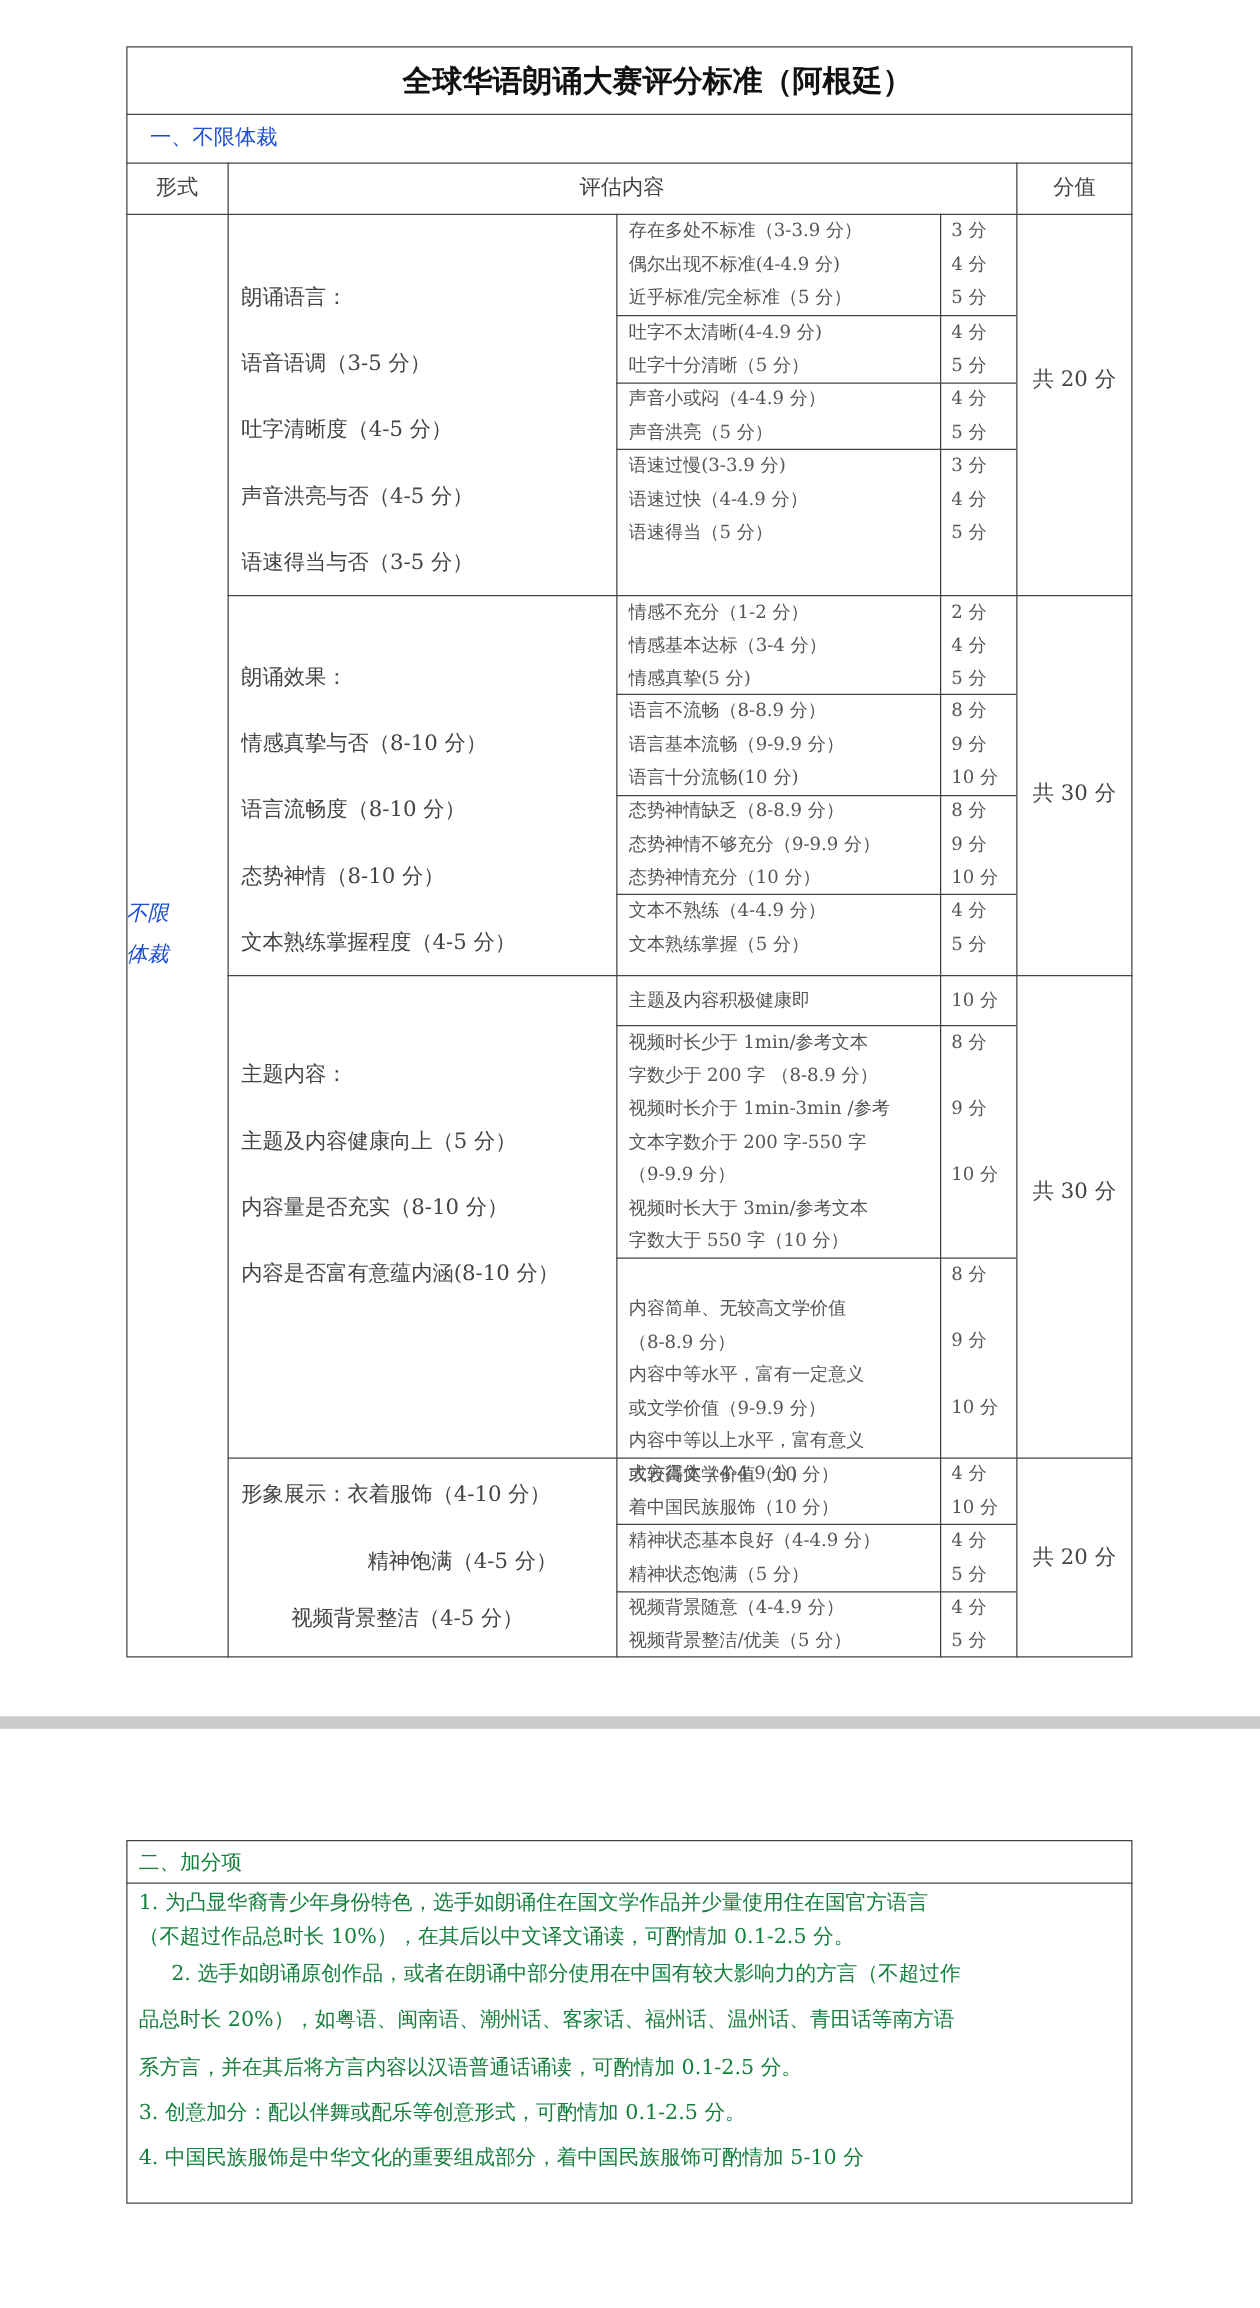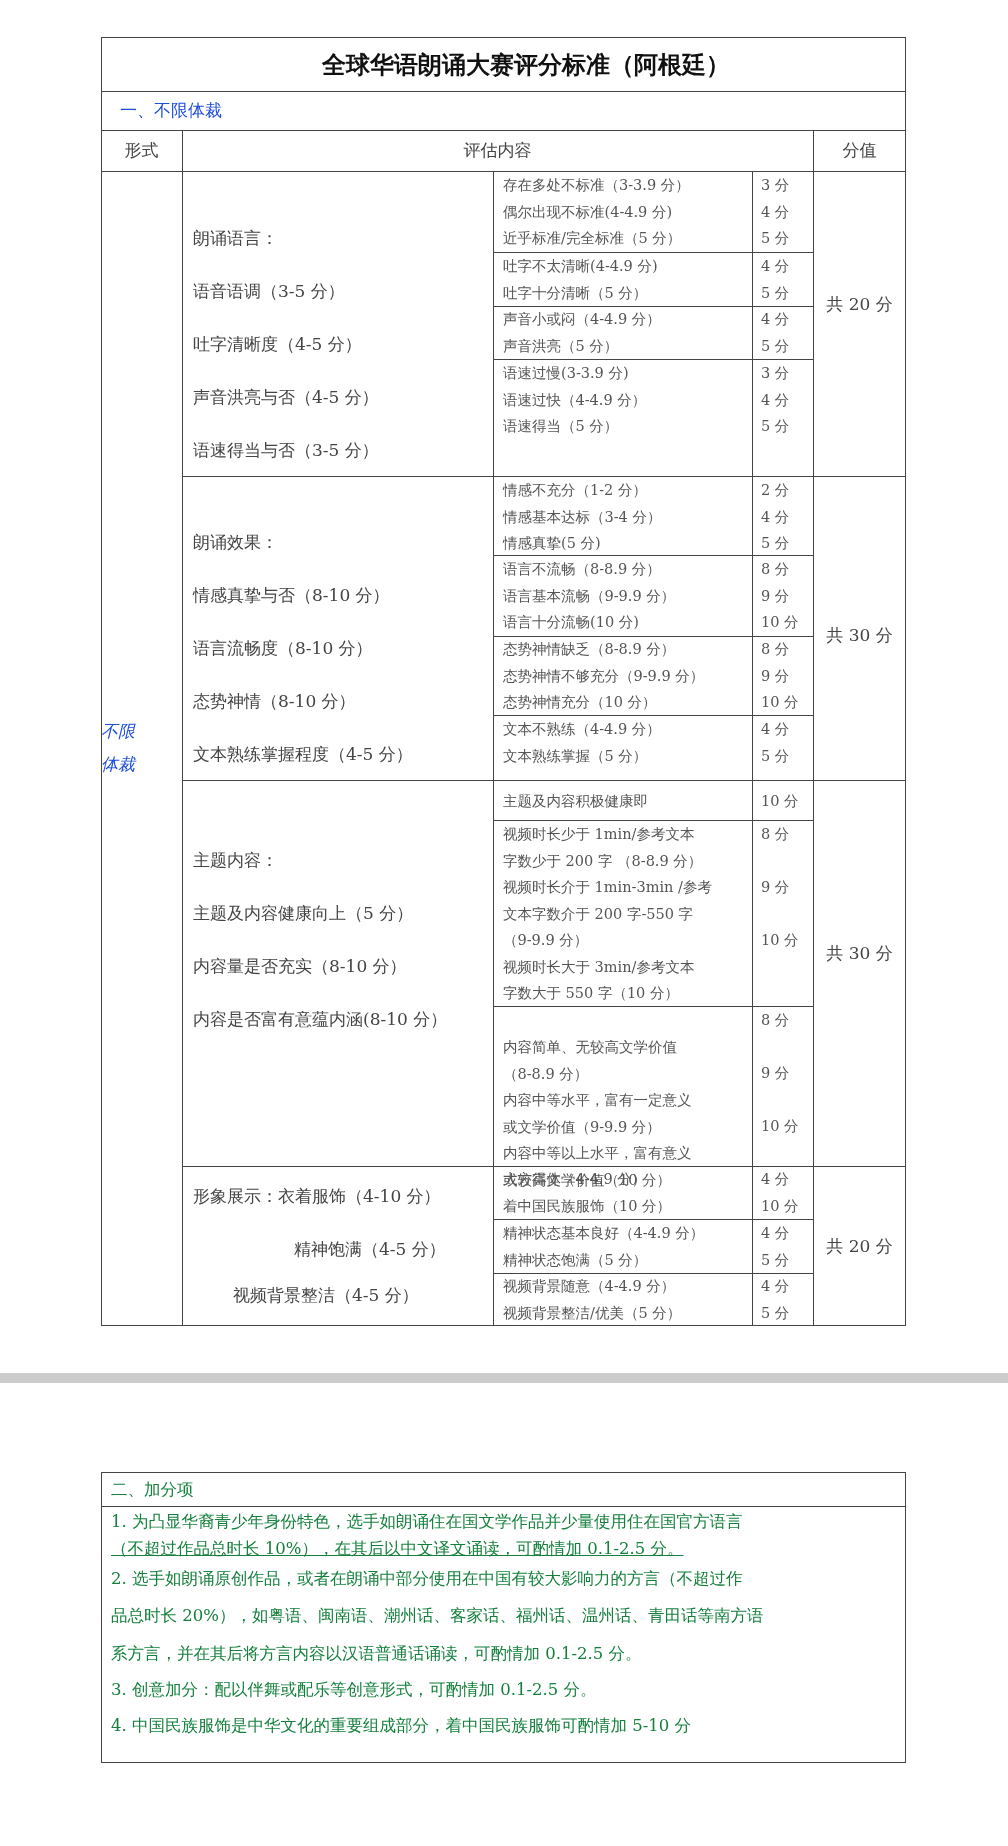--- a/index.html
+++ b/index.html
@@ -252,19 +252,19 @@
 
 <div class="abs band" style="left:0;top:1373px;width:1008px;height:10px;"></div>
 
 <div class="abs" style="left:101px;top:1472px;width:805px;height:291px;border:1.5px solid #444;"></div>
 <div class="hline" style="left:101px;top:1506px;width:805px;"></div>
 
 <div class="abs bonus" style="left:111px;top:1477px;line-height:26px;">二、加分项</div>
 
 <div class="abs bonus" style="left:111px;top:1508px;width:790px;">
   <div class="bonus-line" style="line-height:27px;">1. 为凸显华裔青少年身份特色，选手如朗诵住在国文学作品并少量使用住在国官方语言</div>
-  <div class="bonus-line" style="line-height:27px;text-decoration:underline;">（不超过作品总时长 10%），在其后以中文译文诵读，可酌情加 0.1-2.5 分。</div>
-  <div class="bonus-line" style="line-height:34px;">2. 选手如朗诵原创作品，或者在朗诵中部分使用在中国有较大影响力的方言（不超过作</div>
+  <div class="bonus-line" style="line-height:27px;">（不超过作品总时长 10%），在其后以中文译文诵读，可酌情加 0.1-2.5 分。</div>
+  <div class="bonus-line" style="line-height:34px;margin-left:26px;">2. 选手如朗诵原创作品，或者在朗诵中部分使用在中国有较大影响力的方言（不超过作</div>
   <div class="bonus-line" style="line-height:40px;">品总时长 20%），如粤语、闽南语、潮州话、客家话、福州话、温州话、青田话等南方语</div>
   <div class="bonus-line" style="line-height:36px;">系方言，并在其后将方言内容以汉语普通话诵读，可酌情加 0.1-2.5 分。</div>
   <div class="bonus-line" style="line-height:36px;">3. 创意加分：配以伴舞或配乐等创意形式，可酌情加 0.1-2.5 分。</div>
   <div class="bonus-line" style="line-height:36px;">4. 中国民族服饰是中华文化的重要组成部分，着中国民族服饰可酌情加 5-10 分</div>
 </div>
 
 </body></html>

